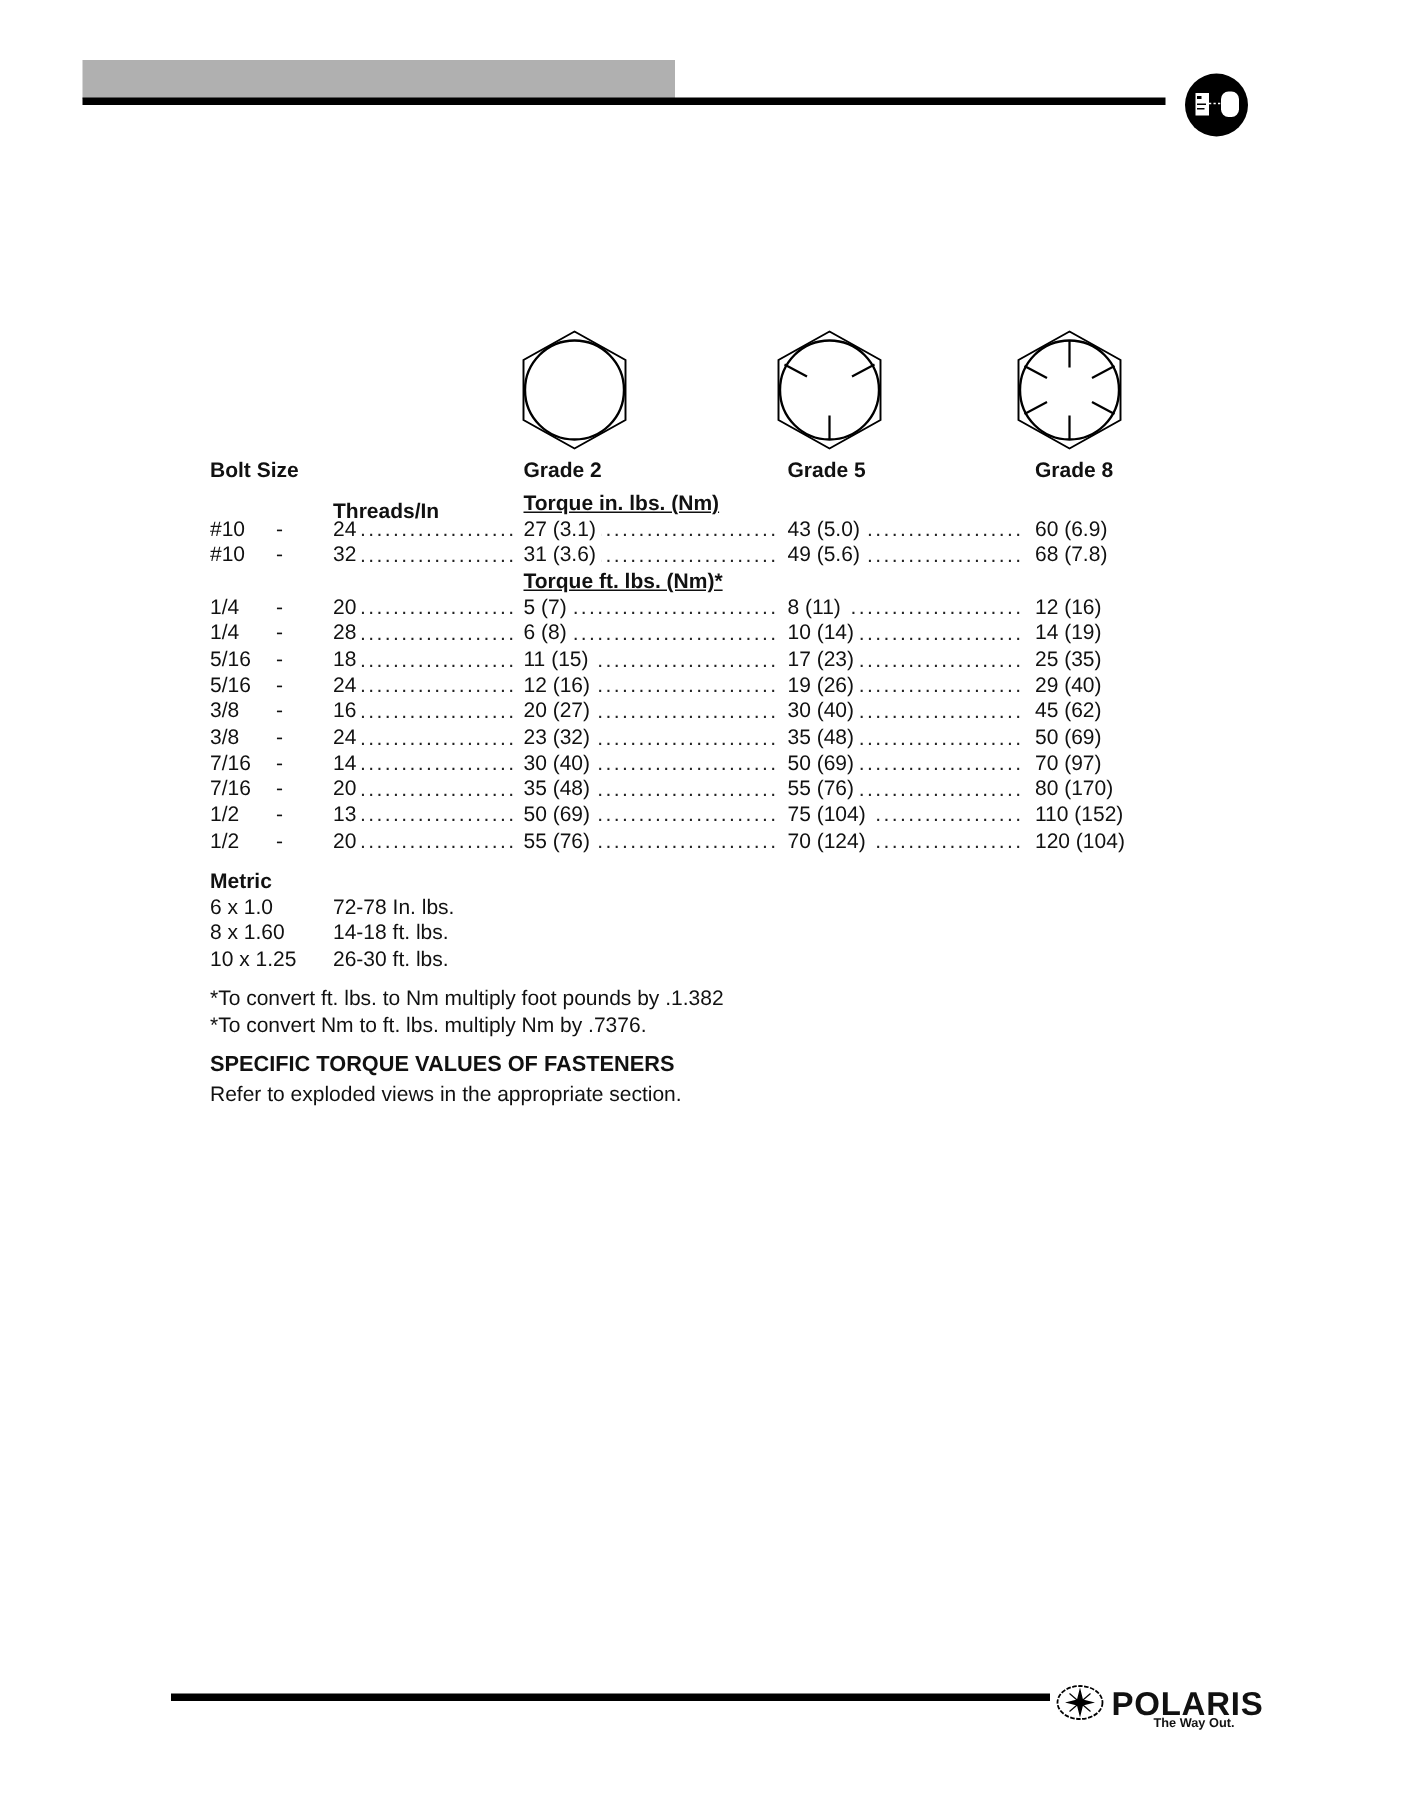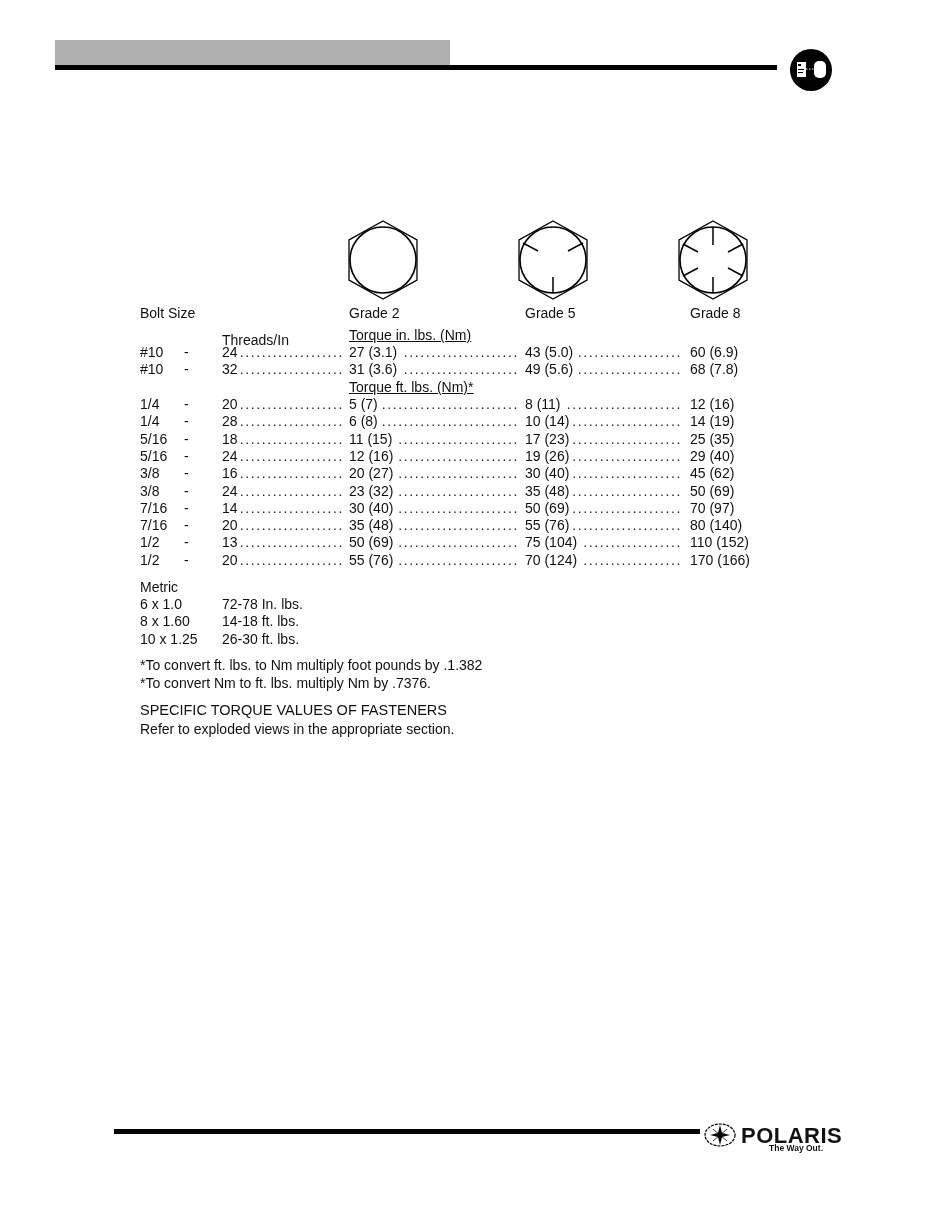--- a/index.html
+++ b/index.html
@@ -11,21 +11,21 @@
     .hdr-gray { left: 55px; top: 40px; width: 395px; height: 26px; background: #b0b0b0; }
     .hdr-line { left: 55px; top: 65px; width: 722px; height: 5px; background: #000; }
     .hdr-icon { left: 789px; top: 48px; width: 44px; height: 44px; }
     .foot-line { left: 114px; top: 1129px; width: 586px; height: 5px; background: #000; }
     .logo { left: 703px; top: 1120px; width: 130px; height: 36px; }
     .logo-word { position: absolute; left: 38px; top: 3px; font-weight: bold; font-size: 22px; letter-spacing: 0.5px; font-family: "Liberation Sans", sans-serif; }
     .logo-tag { position: absolute; left: 66px; top: 23px; font-size: 8.5px; font-weight: bold; font-family: "Liberation Sans", sans-serif; }
     .bolt { top: 219px; width: 74px; height: 82px; }
     .bolt svg { width: 74px; height: 82px; }
     .t { position: absolute; font-size: 14px; white-space: nowrap; line-height: 17px; }
-    .b { font-weight: normal; }
+    .b { font-weight: bold; }
     .u { text-decoration: underline; }
     .dots { position: absolute; font-size: 14px; line-height: 17px; white-space: nowrap; overflow: hidden; letter-spacing: 1.6px; color: #222; }
     .heading { font-size: 14.5px; }
   </style>
 </head>
 <body>
 
 <div class="abs hdr-gray"></div>
 <div class="abs hdr-line"></div>
 <div class="abs hdr-icon">
@@ -180,21 +180,21 @@
       <div class="dots" style="top: 499.8px; left: 241px; width: 103px; text-align: right; direction: rtl;">................................</div>
       <div class="dots" style="top: 499.8px; left: 397px; width: 122px; text-align: right; direction: rtl;">................................</div>
       <div class="dots" style="top: 499.8px; left: 573px; width: 109px; text-align: right; direction: rtl;">................................</div>
     </div>
     <div>
       <div class="t" style="left: 140px; top: 517.1px;">7/16</div>
       <div class="t" style="left: 184px; top: 517.1px;">-</div>
       <div class="t" style="left: 222px; top: 517.1px;">20</div>
       <div class="t" style="left: 349px; top: 517.1px;">35 (48)</div>
       <div class="t" style="left: 525px; top: 517.1px;">55 (76)</div>
-      <div class="t" style="left: 690px; top: 517.1px;">80 (140)</div>
+      <div class="t" style="left: 690px; top: 517.1px;">80 (170)</div>
       <div class="dots" style="top: 517.1px; left: 241px; width: 103px; text-align: right; direction: rtl;">................................</div>
       <div class="dots" style="top: 517.1px; left: 397px; width: 122px; text-align: right; direction: rtl;">................................</div>
       <div class="dots" style="top: 517.1px; left: 573px; width: 109px; text-align: right; direction: rtl;">................................</div>
     </div>
     <div>
       <div class="t" style="left: 140px; top: 534.4px;">1/2</div>
       <div class="t" style="left: 184px; top: 534.4px;">-</div>
       <div class="t" style="left: 222px; top: 534.4px;">13</div>
       <div class="t" style="left: 349px; top: 534.4px;">50 (69)</div>
       <div class="t" style="left: 525px; top: 534.4px;">75 (104)</div>
@@ -202,21 +202,21 @@
       <div class="dots" style="top: 534.4px; left: 241px; width: 103px; text-align: right; direction: rtl;">................................</div>
       <div class="dots" style="top: 534.4px; left: 397px; width: 122px; text-align: right; direction: rtl;">................................</div>
       <div class="dots" style="top: 534.4px; left: 581px; width: 101px; text-align: right; direction: rtl;">................................</div>
     </div>
     <div>
       <div class="t" style="left: 140px; top: 551.7px;">1/2</div>
       <div class="t" style="left: 184px; top: 551.7px;">-</div>
       <div class="t" style="left: 222px; top: 551.7px;">20</div>
       <div class="t" style="left: 349px; top: 551.7px;">55 (76)</div>
       <div class="t" style="left: 525px; top: 551.7px;">70 (124)</div>
-      <div class="t" style="left: 690px; top: 551.7px;">170 (166)</div>
+      <div class="t" style="left: 690px; top: 551.7px;">120 (104)</div>
       <div class="dots" style="top: 551.7px; left: 241px; width: 103px; text-align: right; direction: rtl;">................................</div>
       <div class="dots" style="top: 551.7px; left: 397px; width: 122px; text-align: right; direction: rtl;">................................</div>
       <div class="dots" style="top: 551.7px; left: 581px; width: 101px; text-align: right; direction: rtl;">................................</div>
     </div>
   </div>
 
 <div class="t b" style="left:140px; top:579px;">Metric</div>
 <div class="t" style="left:140px; top:596px;">6 x 1.0</div>
 <div class="t" style="left:222px; top:596px;">72-78 In. lbs.</div>
 <div class="t" style="left:140px; top:613px;">8 x 1.60</div>

